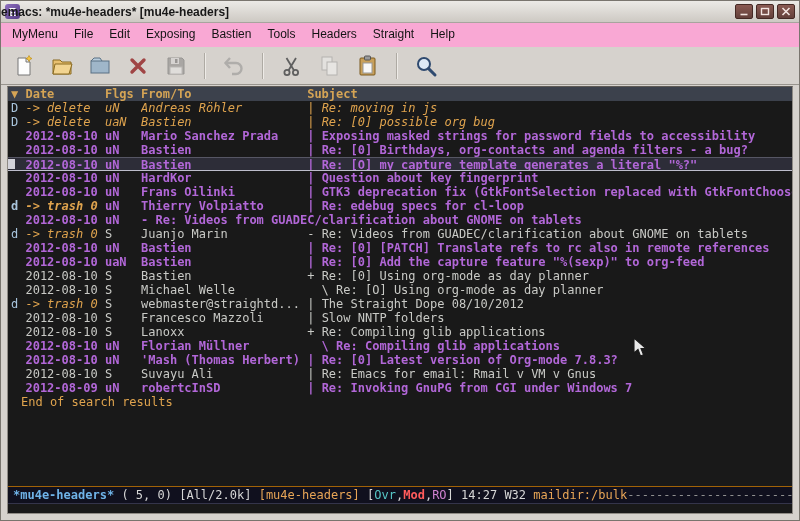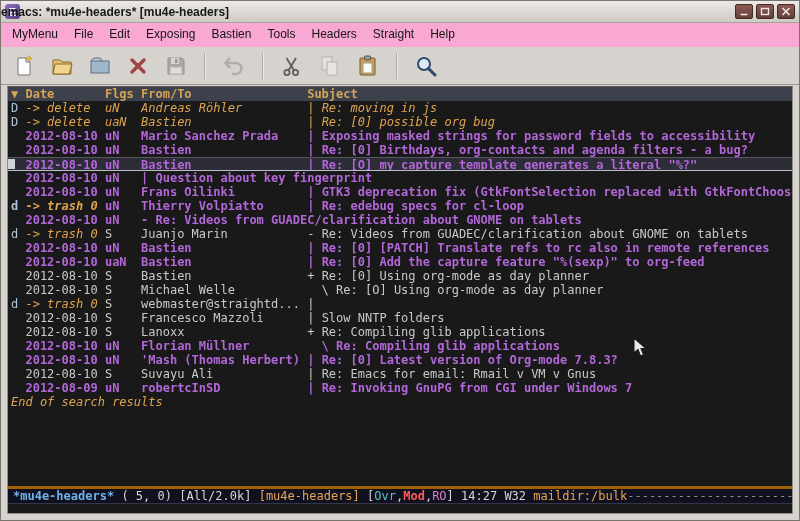--- a/index.html
+++ b/index.html
@@ -35,23 +35,23 @@
   .c-thread{width:auto}
   .c-subj{flex:1 1 auto;overflow:hidden}
   .f-unread{color:var(--unread,#b267d8);font-weight:bold}
   .f-seen{color:var(--seen,#c9cac6)}
   .f-deleted{color:var(--marked,#e0a44e);font-style:italic}
   .d-marked{color:var(--marked,#e0a44e)!important;font-style:italic}
   .mk{color:var(--mark-char,#a9c5dd)!important;font-style:normal}
   .row.current{background:var(--current-bg,#2d2d38);border-top:1px solid #565664;border-bottom:1px solid #bdbdcb}
   .row.current span{text-decoration:underline}
   .row.current::before{content:"";position:absolute;left:0;top:1px;bottom:1px;width:7px;background:#d3d3da}
-  .end-marker{height:14px;padding-left:3px;color:var(--marked,#e0a44e);font-style:italic;white-space:pre}
-  
-  .mode-line{height:18px;flex:none;background:var(--modeline-bg,#10101e);border-top:3px solid #a16207;border-bottom:1px solid #34344a;color:var(--ml-plain,#d6d6d6);display:flex;align-items:center;padding:0 5px;white-space:pre;overflow:hidden}
+  .end-marker{height:14px;padding-left:13px;color:var(--marked,#e0a44e);white-space:pre}
+  
+  .mode-line{height:18px;flex:none;background:var(--modeline-bg,#10101e);border-top:1px solid #a16207;border-bottom:1px solid #34344a;color:var(--ml-plain,#d6d6d6);display:flex;align-items:center;padding:0 5px;white-space:pre;overflow:hidden}
   .mode-line span{white-space:pre}
   .ml-buffer-name{color:var(--ml-buffer,#6fb3e8);font-weight:bold}
   .ml-plain{color:var(--ml-plain,#d6d6d6)}
   .ml-mode{color:var(--ml-mode,#e8a556)}
   .ml-ovr{color:var(--ml-ovr,#57c7c7)}
   .ml-mod{color:var(--ml-mod,#ff5c5c);font-weight:bold}
   .ml-ro{color:var(--ml-ro,#d182d1)}
   .ml-dim{color:var(--ml-dim,#8f8f8f)}
   .echo-area{height:9px;flex:none;background:var(--buffer-bg,#191919)}
   .mouse-cursor{position:absolute;left:632px;top:336px;z-index:20;pointer-events:none}
@@ -196,30 +196,30 @@
         <span class="c-subj">Subject</span>
       </div>
 
       <div class="buffer">
         <div id="message-list">
             <div class="row f-deleted"><span class="c-mark mk">D</span><span class="c-date">-&gt; delete</span><span class="c-flags">uN</span><span class="c-from">Andreas Röhler</span><span class="c-thread">| </span><span class="c-subj">Re: moving in js</span></div>
             <div class="row f-deleted"><span class="c-mark mk">D</span><span class="c-date">-&gt; delete</span><span class="c-flags">uaN</span><span class="c-from">Bastien</span><span class="c-thread">| </span><span class="c-subj">Re: [0] possible org bug</span></div>
             <div class="row f-unread"><span class="c-mark"></span><span class="c-date">2012-08-10</span><span class="c-flags">uN</span><span class="c-from">Mario Sanchez Prada</span><span class="c-thread">| </span><span class="c-subj">Exposing masked strings for password fields to accessibility</span></div>
             <div class="row f-unread"><span class="c-mark"></span><span class="c-date">2012-08-10</span><span class="c-flags">uN</span><span class="c-from">Bastien</span><span class="c-thread">| </span><span class="c-subj">Re: [0] Birthdays, org-contacts and agenda filters - a bug?</span></div>
             <div class="row f-unread current"><span class="c-mark"></span><span class="c-date">2012-08-10</span><span class="c-flags">uN</span><span class="c-from">Bastien</span><span class="c-thread">| </span><span class="c-subj">Re: [O] my capture template generates a literal "%?"</span></div>
-            <div class="row f-unread"><span class="c-mark"></span><span class="c-date">2012-08-10</span><span class="c-flags">uN</span><span class="c-thread">| </span><span class="c-subj">Question about key fingerprint</span></div>
+            <div class="row f-unread"><span class="c-mark"></span><span class="c-date">2012-08-10</span><span class="c-flags">uN</span><span class="c-from">HardKor</span><span class="c-thread">| </span><span class="c-subj">Question about key fingerprint</span></div>
             <div class="row f-unread"><span class="c-mark"></span><span class="c-date">2012-08-10</span><span class="c-flags">uN</span><span class="c-from">Frans Oilinki</span><span class="c-thread">| </span><span class="c-subj">GTK3 deprecation fix (GtkFontSelection replaced with GtkFontChooser)</span></div>
             <div class="row f-unread"><span class="c-mark mk">d</span><span class="c-date d-marked">-&gt; trash 0</span><span class="c-flags">uN</span><span class="c-from">Thierry Volpiatto</span><span class="c-thread">| </span><span class="c-subj">Re: edebug specs for cl-loop</span></div>
             <div class="row f-unread"><span class="c-mark"></span><span class="c-date">2012-08-10</span><span class="c-flags">uN</span><span class="c-thread">- </span><span class="c-subj">Re: Videos from GUADEC/clarification about GNOME on tablets</span></div>
             <div class="row f-seen"><span class="c-mark mk">d</span><span class="c-date d-marked">-&gt; trash 0</span><span class="c-flags">S</span><span class="c-from">Juanjo Marin</span><span class="c-thread">- </span><span class="c-subj">Re: Videos from GUADEC/clarification about GNOME on tablets</span></div>
             <div class="row f-unread"><span class="c-mark"></span><span class="c-date">2012-08-10</span><span class="c-flags">uN</span><span class="c-from">Bastien</span><span class="c-thread">| </span><span class="c-subj">Re: [0] [PATCH] Translate refs to rc also in remote references</span></div>
             <div class="row f-unread"><span class="c-mark"></span><span class="c-date">2012-08-10</span><span class="c-flags">uaN</span><span class="c-from">Bastien</span><span class="c-thread">| </span><span class="c-subj">Re: [0] Add the capture feature "%(sexp)" to org-feed</span></div>
             <div class="row f-seen"><span class="c-mark"></span><span class="c-date">2012-08-10</span><span class="c-flags">S</span><span class="c-from">Bastien</span><span class="c-thread">+ </span><span class="c-subj">Re: [0] Using org-mode as day planner</span></div>
             <div class="row f-seen"><span class="c-mark"></span><span class="c-date">2012-08-10</span><span class="c-flags">S</span><span class="c-from">Michael Welle</span><span class="c-thread">  \ </span><span class="c-subj">Re: [O] Using org-mode as day planner</span></div>
-            <div class="row f-seen"><span class="c-mark mk">d</span><span class="c-date d-marked">-&gt; trash 0</span><span class="c-flags">S</span><span class="c-from">webmaster@straightd...</span><span class="c-thread">| </span></div>
+            <div class="row f-seen"><span class="c-mark mk">d</span><span class="c-date d-marked">-&gt; trash 0</span><span class="c-flags">S</span><span class="c-from">webmaster@straightd...</span><span class="c-thread">| </span><span class="c-subj">The Straight Dope 08/10/2012</span></div>
             <div class="row f-seen"><span class="c-mark"></span><span class="c-date">2012-08-10</span><span class="c-flags">S</span><span class="c-from">Francesco Mazzoli</span><span class="c-thread">| </span><span class="c-subj">Slow NNTP folders</span></div>
             <div class="row f-seen"><span class="c-mark"></span><span class="c-date">2012-08-10</span><span class="c-flags">S</span><span class="c-from">Lanoxx</span><span class="c-thread">+ </span><span class="c-subj">Re: Compiling glib applications</span></div>
             <div class="row f-unread"><span class="c-mark"></span><span class="c-date">2012-08-10</span><span class="c-flags">uN</span><span class="c-from">Florian Müllner</span><span class="c-thread">  \ </span><span class="c-subj">Re: Compiling glib applications</span></div>
             <div class="row f-unread"><span class="c-mark"></span><span class="c-date">2012-08-10</span><span class="c-flags">uN</span><span class="c-from">'Mash (Thomas Herbert)</span><span class="c-thread">| </span><span class="c-subj">Re: [0] Latest version of Org-mode 7.8.3?</span></div>
             <div class="row f-seen"><span class="c-mark"></span><span class="c-date">2012-08-10</span><span class="c-flags">S</span><span class="c-from">Suvayu Ali</span><span class="c-thread">| </span><span class="c-subj">Re: Emacs for email: Rmail v VM v Gnus</span></div>
             <div class="row f-unread"><span class="c-mark"></span><span class="c-date">2012-08-09</span><span class="c-flags">uN</span><span class="c-from">robertcInSD</span><span class="c-thread">| </span><span class="c-subj">Re: Invoking GnuPG from CGI under Windows 7</span></div>
           </div>
         <div class="end-marker">End of search results</div>
       </div>
 

